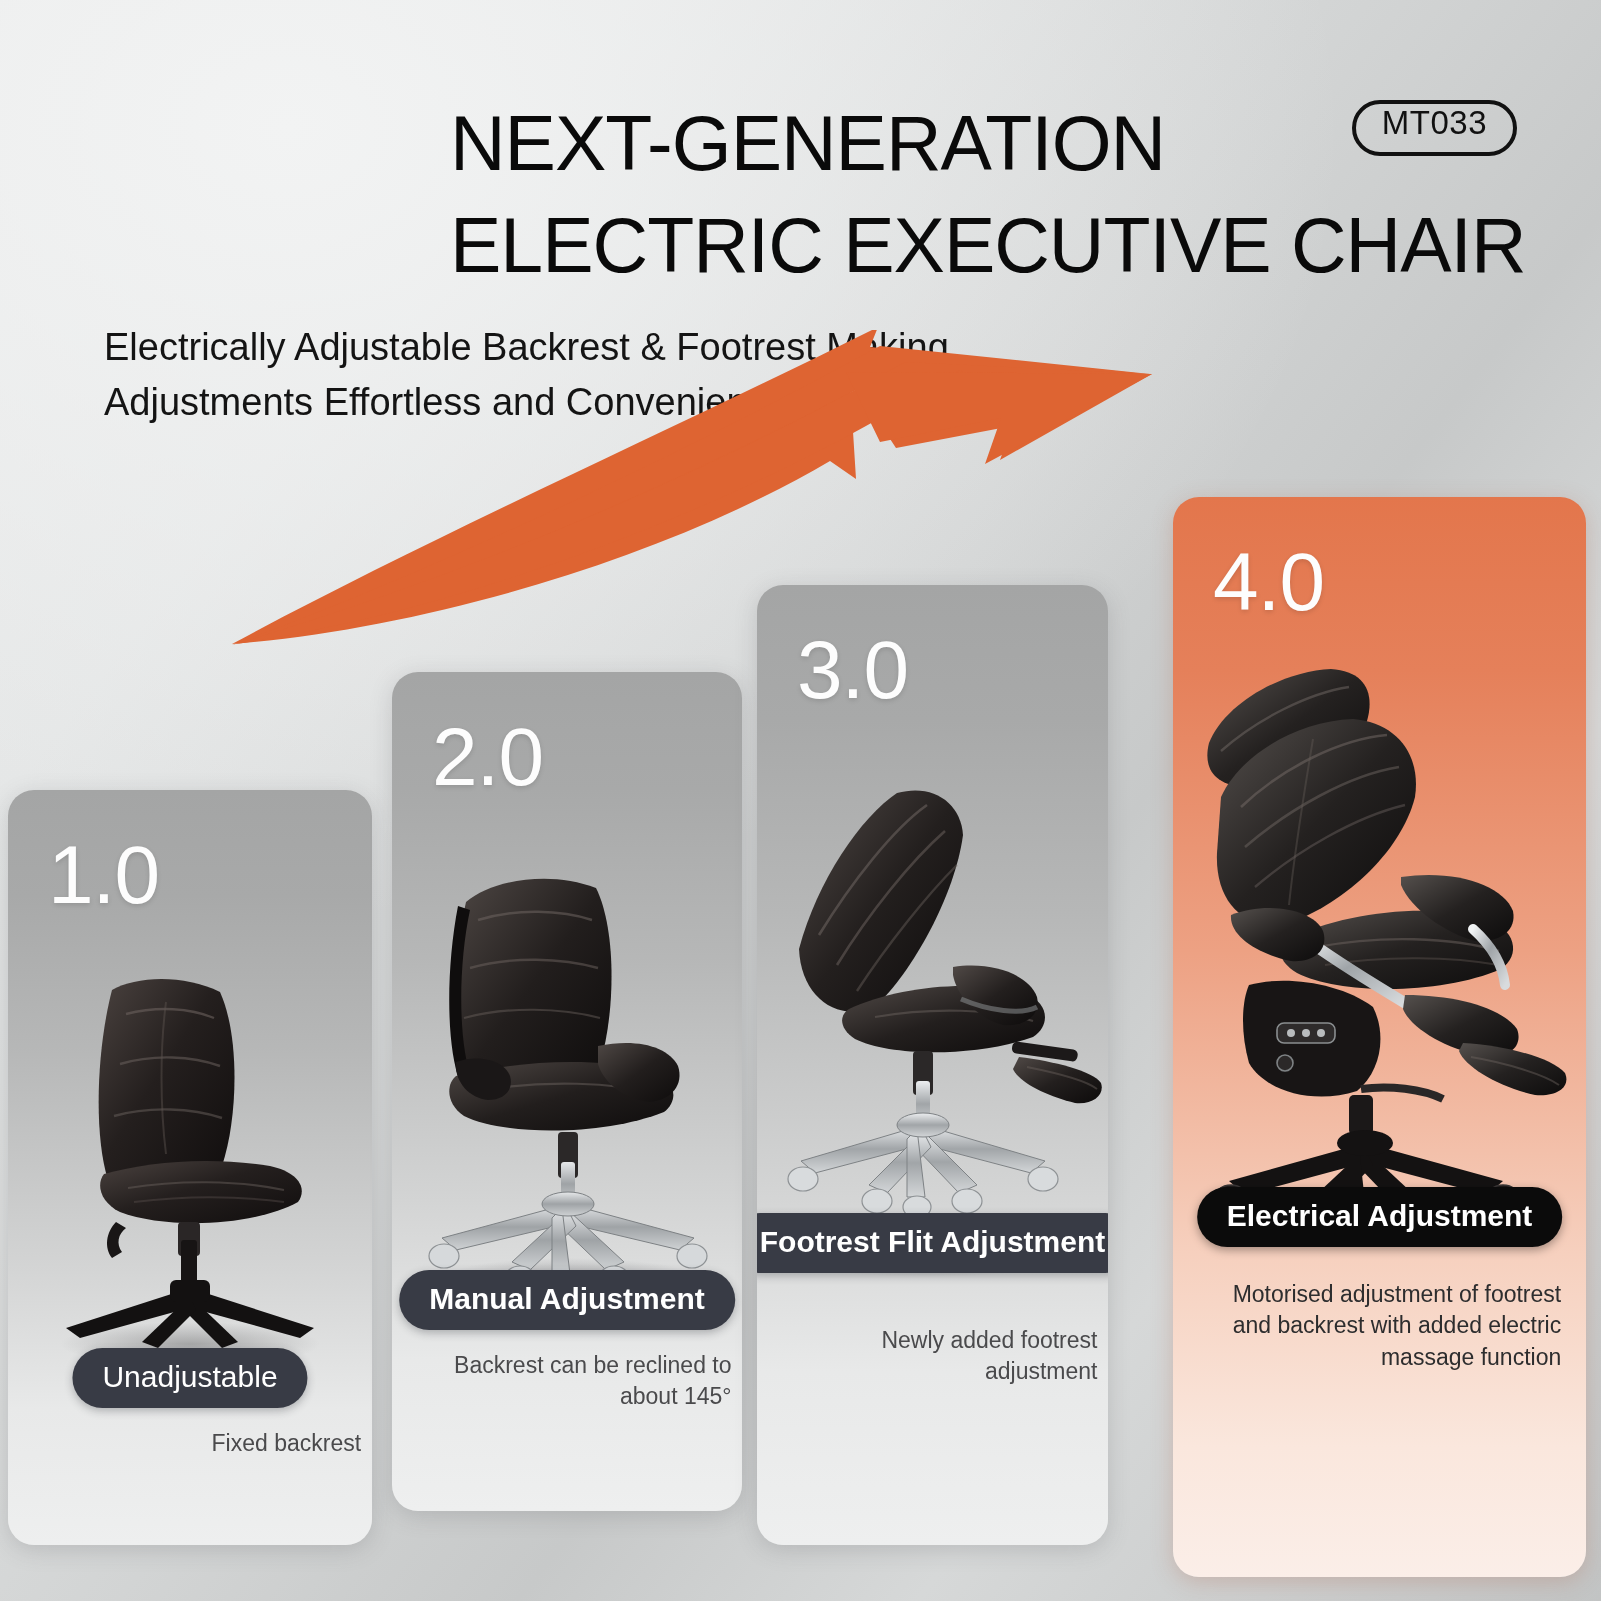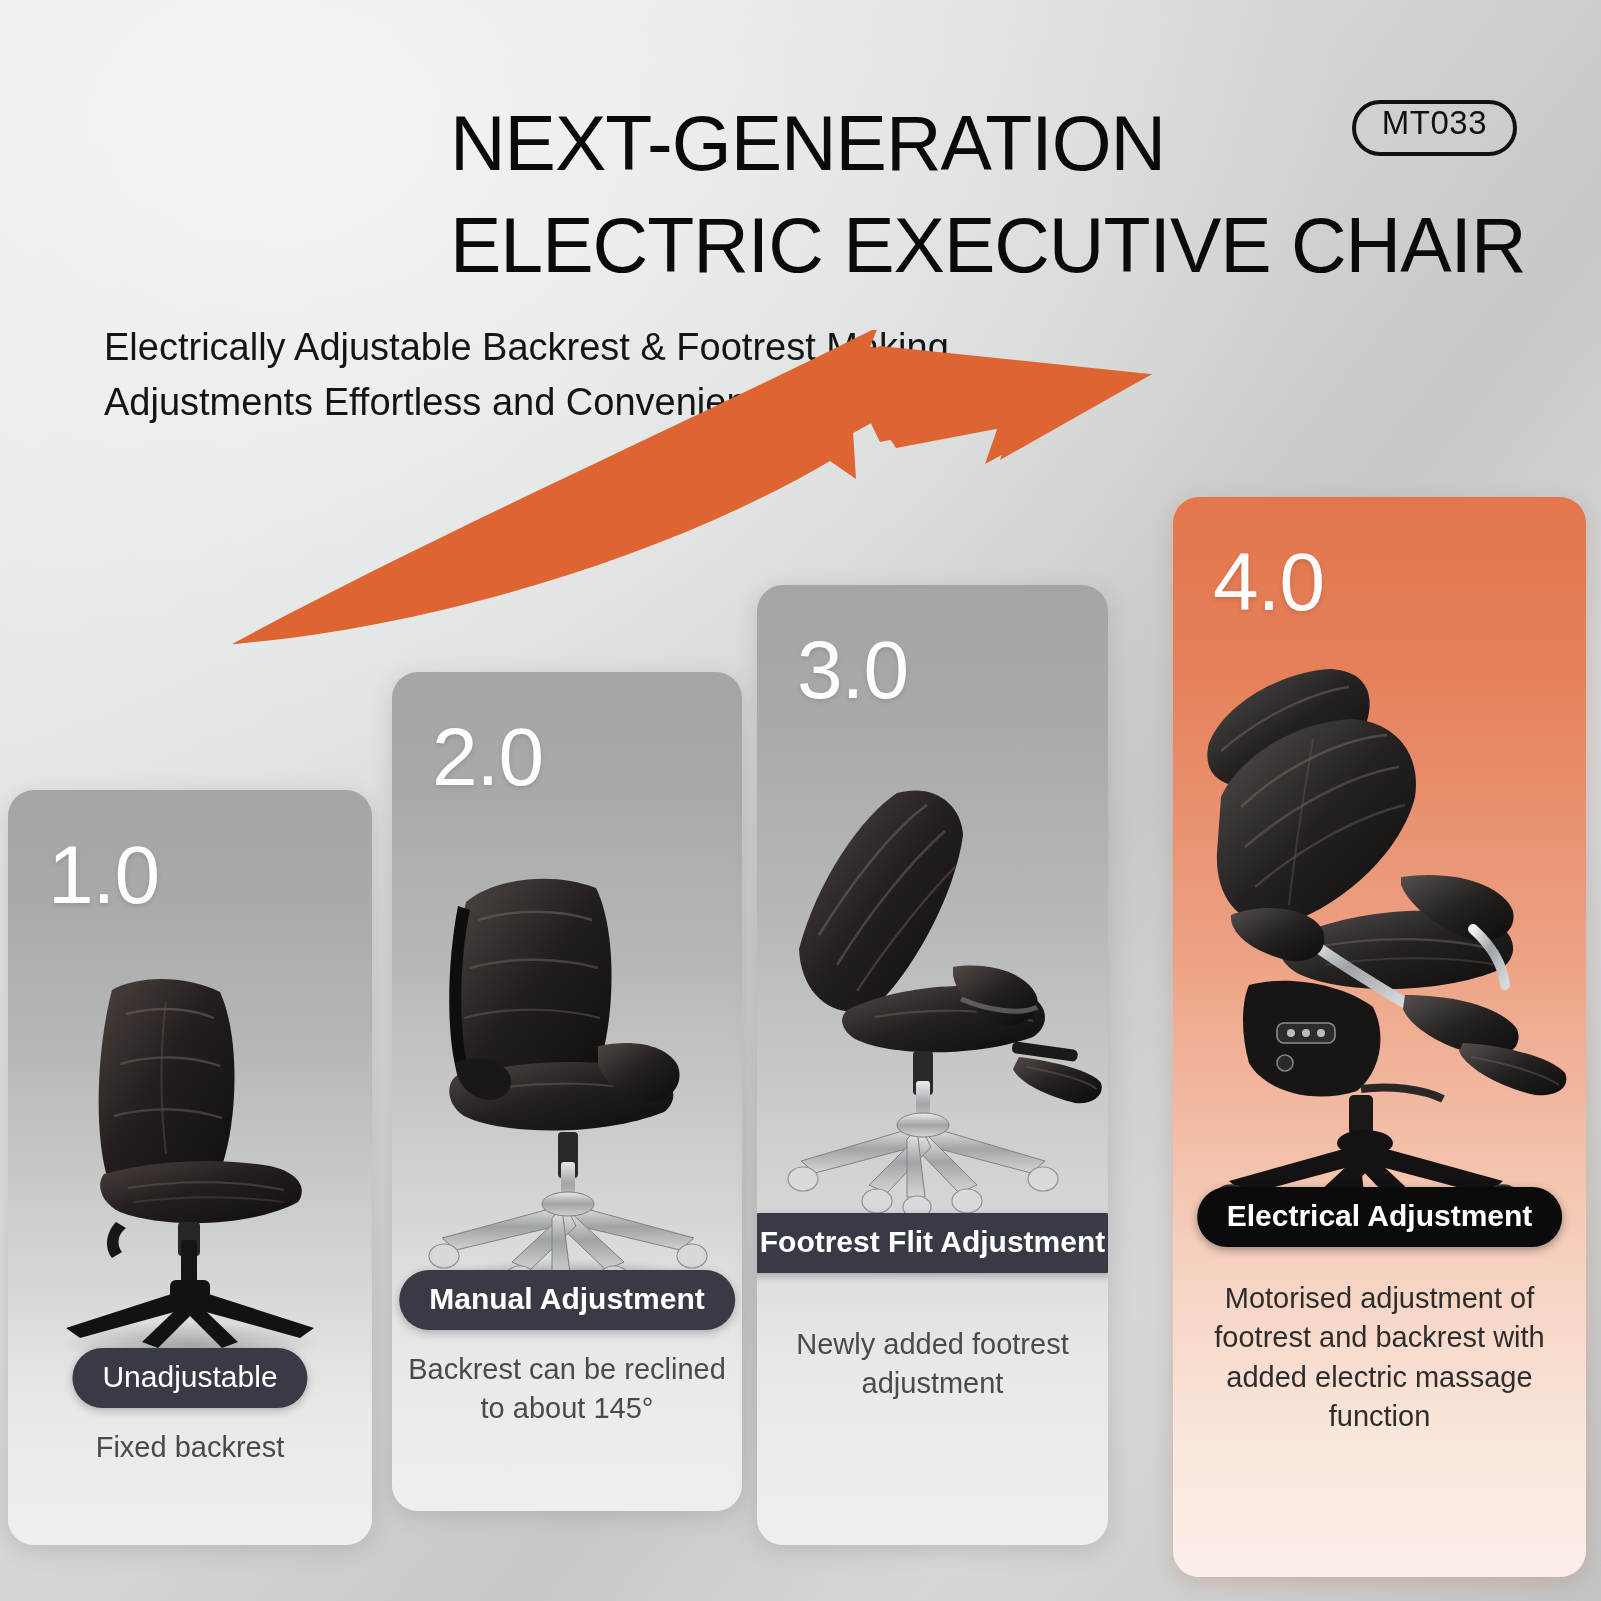--- a/index.html
+++ b/index.html
@@ -61,22 +61,22 @@
     position:absolute; left:50%; transform:translateX(-50%);
     background:#383b45; color:#fff; border-radius:40px;
     padding:12px 30px 14px; font-size:30px; white-space:nowrap;
     box-shadow:0 3px 9px rgba(40,42,50,.3);
   }
   .pill.bold { font-weight:bold; }
   .pill.black { background:#0b0b0b; box-shadow:0 3px 10px rgba(0,0,0,.35); }
 
   .desc {
     position:absolute; left:50%; transform:translateX(-50%);
-    width:94%; text-align:center;
-    font-size:29px; line-height:1.36; color:#4a4a4c;
+    width:94%; text-align:right;
+    font-size:23px; line-height:1.36; color:#4a4a4c;
   }
   .desc.dark { color:#2d2d2e; }
 </style>
 </head>
 <body>
 
 <div id="header">
 
 
   <div id="title-block">

